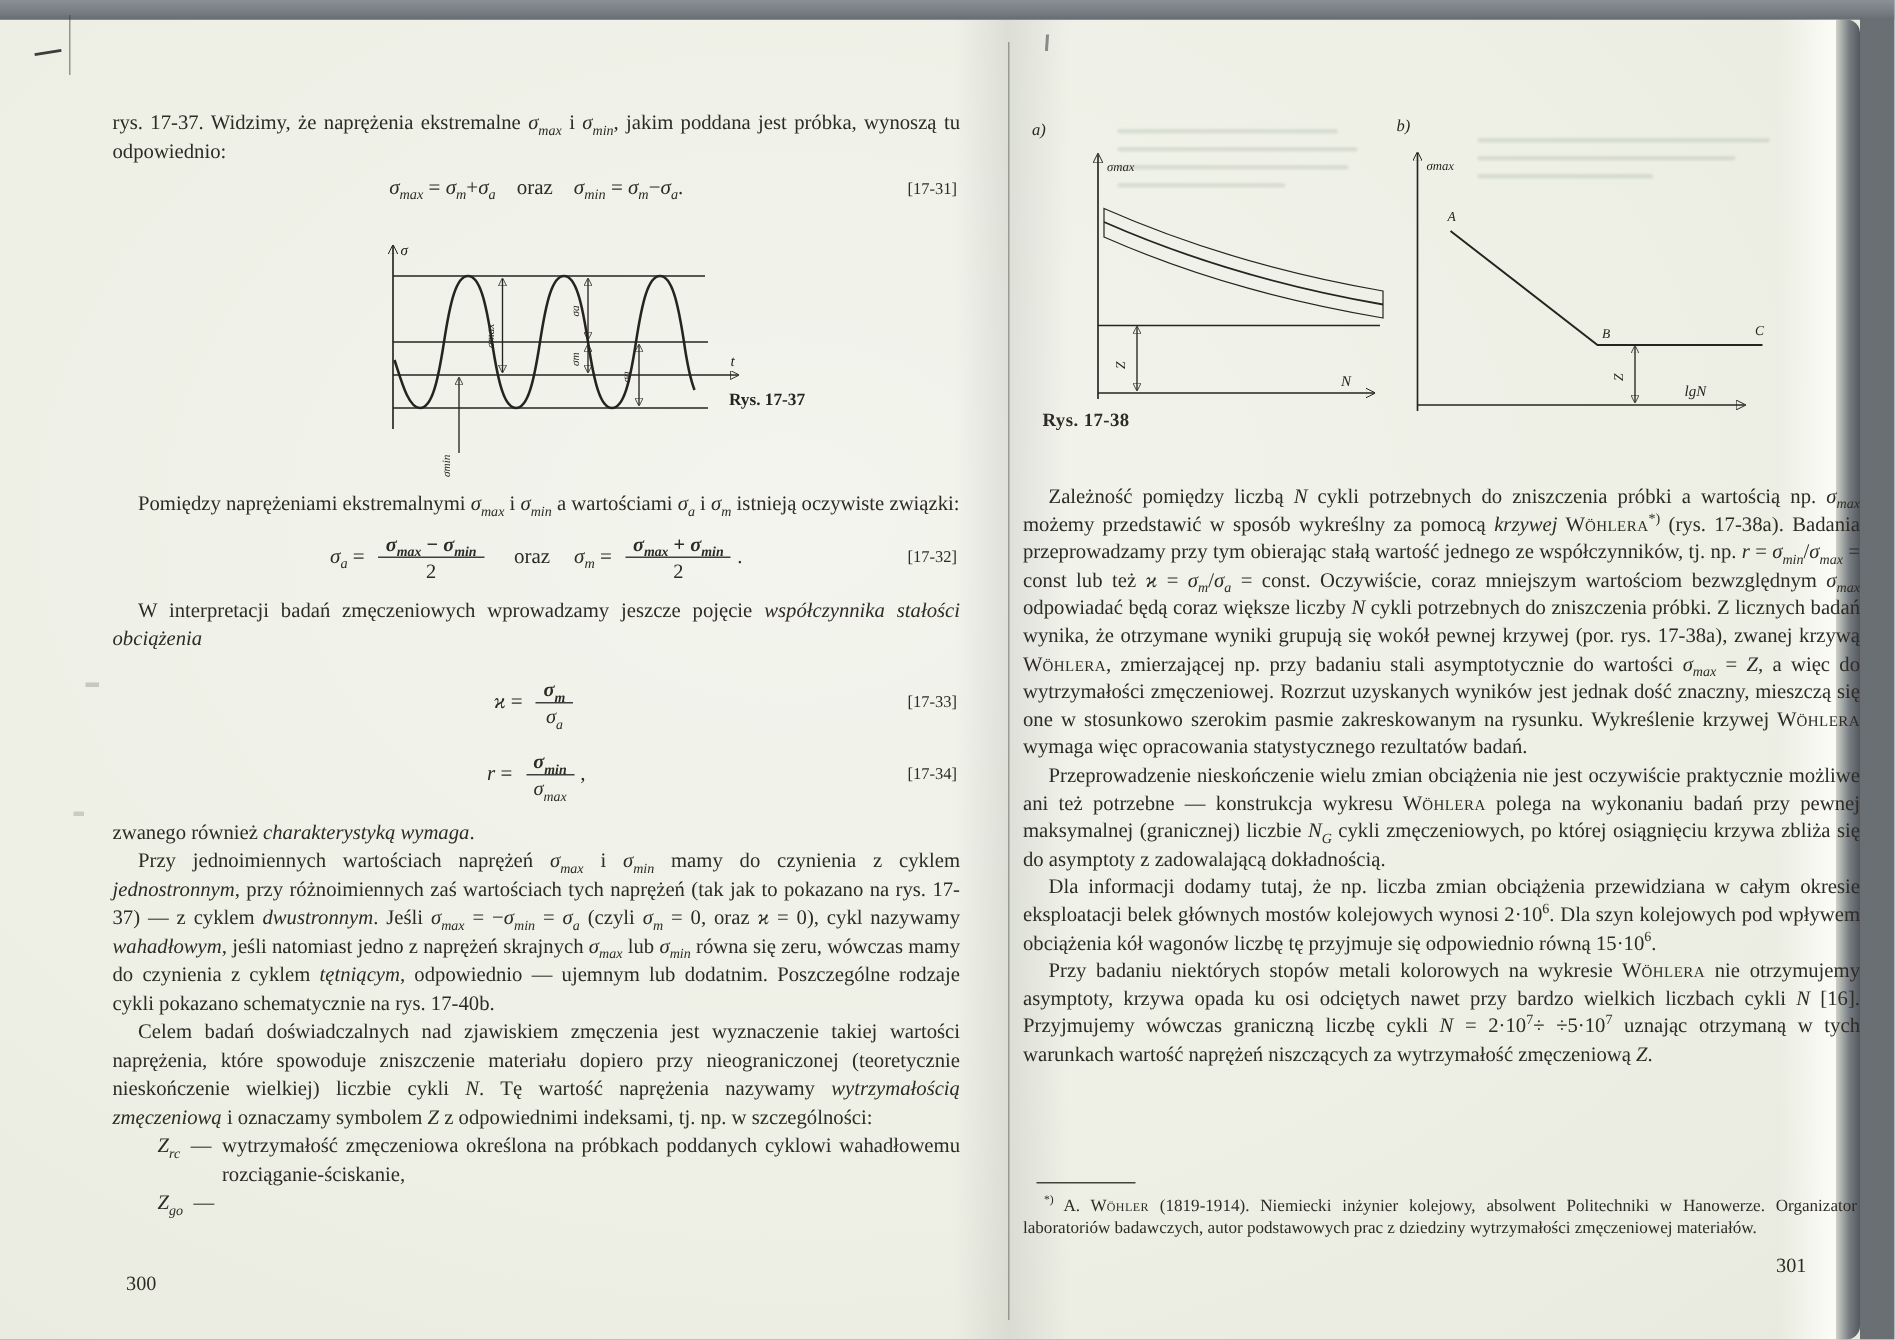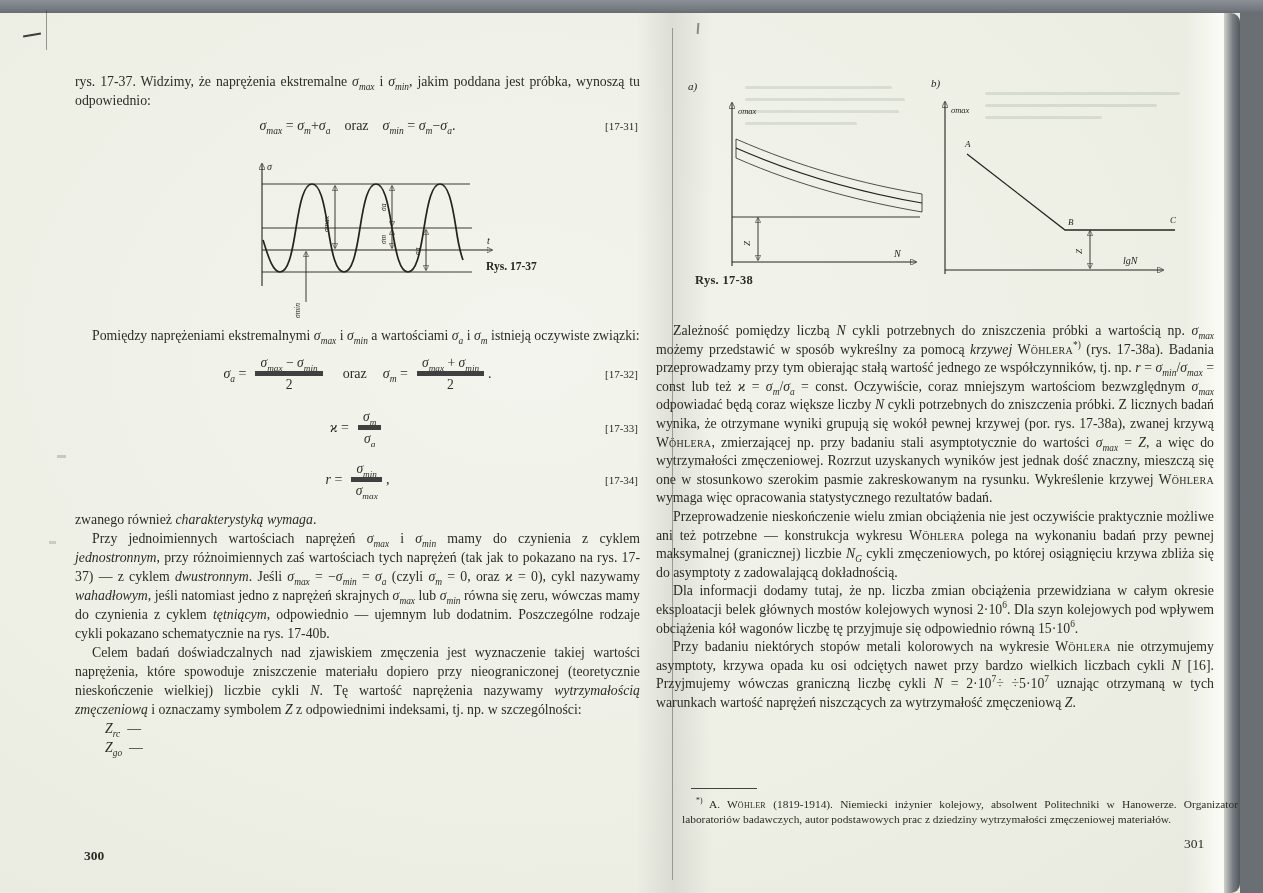--- a/index.html
+++ b/index.html
@@ -31,21 +31,21 @@
   i{font-style:italic;}
   sub{font-size:68%;line-height:0;}
   sup{font-size:68%;line-height:0;}
   .sc{font-variant:small-caps;letter-spacing:.3px;}
 
   .eqrow{position:relative;display:flex;justify-content:center;align-items:center;font-size:14px;}
   .eqtag{position:absolute;right:2px;top:50%;transform:translateY(-50%);font-size:11px;margin-left:29px;}
   .eqmid{margin:0 16px;}
   .eqlhs{margin-right:5px;}
   .frac{display:inline-flex;flex-direction:column;align-items:center;margin:0 4px;line-height:15px;font-size:13.6px;}
-  .fnum{padding:0 5px 1px;border-bottom:5px solid #404040;}
+  .fnum{padding:0 5px 1px;border-bottom:1px solid #404040;font-weight:bold;}
   .fden{padding-top:1px;}
   .m-eq2{margin:10px 0 9px;}
   .m-eq3{margin:17px 0 15px;}
   .m-eq4{margin:14px 0 12px;}
 
   .zitem{display:flex;padding-left:30px;}
   .zterm{white-space:nowrap;}
   .zdash{padding:0 7px;}
   .zdef{flex:1;text-align:justify;}
 
@@ -152,20 +152,21 @@
         <span class="eqmid">oraz</span>
         <span class="eqlhs"><i>σ<sub>m</sub></i> =</span>
         <span class="frac">
             <span class="fnum"><i>σ<sub>max</sub></i> + <i>σ<sub>min</sub></i></span>
             <span class="fden">2</span>
           </span>
         <span>.</span>
         <span class="eqtag">[17-32]</span>
       </div>
 
+      <div class="p">W interpretacji badań zmęczeniowych wprowadzamy jeszcze pojęcie <i>współczynnika stałości obciążenia</i></div>
 
       <div class="eqrow m-eq3">
         <span class="eqlhs"><i>ϰ</i> =</span>
         <span class="frac">
             <span class="fnum"><i>σ<sub>m</sub></i></span>
             <span class="fden"><i>σ<sub>a</sub></i></span>
           </span>
         <span></span>
         <span class="eqtag">[17-33]</span>
       </div>
@@ -181,28 +182,29 @@
         <span class="eqtag">[17-34]</span>
       </div>
 
       <div class="p0">zwanego również <i>charakterystyką wymaga</i>.</div>
       <div class="p">Przy jednoimiennych wartościach naprężeń <i>σ<sub>max</sub></i> i <i>σ<sub>min</sub></i> mamy do czynienia z cyklem <i>jednostronnym</i>, przy różnoimiennych zaś wartościach tych naprężeń (tak jak to pokazano na rys. 17-37) — z cyklem <i>dwustronnym</i>. Jeśli <i>σ<sub>max</sub></i> = −<i>σ<sub>min</sub></i> = <i>σ<sub>a</sub></i> (czyli <i>σ<sub>m</sub></i> = 0, oraz <i>ϰ</i> = 0), cykl nazywamy <i>wahadłowym</i>, jeśli natomiast jedno z naprężeń skrajnych <i>σ<sub>max</sub></i> lub <i>σ<sub>min</sub></i> równa się zeru, wówczas mamy do czynienia z cyklem <i>tętniącym</i>, odpowiednio — ujemnym lub dodatnim. Poszczególne rodzaje cykli pokazano schematycznie na rys. 17-40b.</div>
       <div class="p">Celem badań doświadczalnych nad zjawiskiem zmęczenia jest wyznaczenie takiej wartości naprężenia, które spowoduje zniszczenie materiału dopiero przy nieograniczonej (teoretycznie nieskończenie wielkiej) liczbie cykli <i>N</i>. Tę wartość naprężenia nazywamy <i>wytrzymałością zmęczeniową</i> i oznaczamy symbolem <i>Z</i> z odpowiednimi indeksami, tj. np. w szczególności:</div>
 
       <div class="zitem">
         <span class="zterm"><i>Z<sub>rc</sub></i></span>
         <span class="zdash">—</span>
+        <span class="zdef">wytrzymałość zmęczeniowa określona na próbkach poddanych cyklowi wahadłowemu rozciąganie-ściskanie,</span>
       </div>
       <div class="zitem">
         <span class="zterm"><i>Z<sub>go</sub></i></span>
         <span class="zdash">—</span>
       </div>
     </div>
 
-    <div class="blk pagenum" style="left:84px;top:848px;font-weight:bold;">300</div>
+    <div class="blk pagenum" style="left:84px;top:848px;">300</div>
   </div>
 
   <div>
 
     <svg class="blk" style="left:684px;top:76px;" width="245" height="205" viewBox="0 0 245 205">
       <defs>
         <marker id="ar2" viewBox="0 0 10 10" refX="8.5" refY="5" markerWidth="6" markerHeight="6" orient="auto-start-reverse">
           <path d="M0 0 L10 5 L0 10 z" fill="#26241e" stroke="none"></path>
         </marker>
         <pattern id="hatch" width="5" height="5" patternUnits="userSpaceOnUse" patternTransform="rotate(45)">
@@ -239,21 +241,21 @@
       <polyline stroke-width="1.3" points="42,80 140,156 250,156"></polyline>
       <text class="lbl" x="40" y="73" font-size="9">A</text>
       <text class="lbl" x="143" y="151" font-size="9">B</text>
       <text class="lbl" x="245" y="149" font-size="9">C</text>
       <line x1="165" y1="157" x2="165" y2="194" stroke-width="0.9" marker-start="url(#ar3)" marker-end="url(#ar3)"></line>
       <text class="lbl" font-size="9" transform="rotate(-90 157 180)" x="157" y="180">Z</text>
     </svg>
 
     <div class="blk caption" style="left:695px;top:273px;">Rys. 17-38</div>
 
-    <div class="blk rtx" style="left:656px;top:322px;width:558px;">
+    <div class="blk rtx" style="left:682px;top:322px;width:558px;">
       <div class="p">Zależność pomiędzy liczbą <i>N</i> cykli potrzebnych do zniszczenia próbki a wartością np. <i>σ<sub>max</sub></i> możemy przedstawić w sposób wykreślny za pomocą <i>krzywej</i> W<span class="sc">öhlera</span><sup>*)</sup> (rys. 17-38a). Badania przeprowadzamy przy tym obierając stałą wartość jednego ze współczynników, tj. np. <i>r</i> = <i>σ<sub>min</sub></i>/<i>σ<sub>max</sub></i> = const lub też <i>ϰ</i> = <i>σ<sub>m</sub></i>/<i>σ<sub>a</sub></i> = const. Oczywiście, coraz mniejszym wartościom bezwzględnym <i>σ<sub>max</sub></i> odpowiadać będą coraz większe liczby <i>N</i> cykli potrzebnych do zniszczenia próbki. Z licznych badań wynika, że otrzymane wyniki grupują się wokół pewnej krzywej (por. rys. 17-38a), zwanej krzywą W<span class="sc">öhlera</span>, zmierzającej np. przy badaniu stali asymptotycznie do wartości <i>σ<sub>max</sub></i> = <i>Z</i>, a więc do wytrzymałości zmęczeniowej. Rozrzut uzyskanych wyników jest jednak dość znaczny, mieszczą się one w stosunkowo szerokim pasmie zakreskowanym na rysunku. Wykreślenie krzywej W<span class="sc">öhlera</span> wymaga więc opracowania statystycznego rezultatów badań.</div>
       <div class="p">Przeprowadzenie nieskończenie wielu zmian obciążenia nie jest oczywiście praktycznie możliwe ani też potrzebne — konstrukcja wykresu W<span class="sc">öhlera</span> polega na wykonaniu badań przy pewnej maksymalnej (granicznej) liczbie <i>N<sub>G</sub></i> cykli zmęczeniowych, po której osiągnięciu krzywa zbliża się do asymptoty z zadowalającą dokładnością.</div>
       <div class="p">Dla informacji dodamy tutaj, że np. liczba zmian obciążenia przewidziana w całym okresie eksploatacji belek głównych mostów kolejowych wynosi 2·10<sup>6</sup>. Dla szyn kolejowych pod wpływem obciążenia kół wagonów liczbę tę przyjmuje się odpowiednio równą 15·10<sup>6</sup>.</div>
       <div class="p">Przy badaniu niektórych stopów metali kolorowych na wykresie W<span class="sc">öhlera</span> nie otrzymujemy asymptoty, krzywa opada ku osi odciętych nawet przy bardzo wielkich liczbach cykli <i>N</i> [16]. Przyjmujemy wówczas graniczną liczbę cykli <i>N</i> = 2·10<sup>7</sup>÷ ÷5·10<sup>7</sup> uznając otrzymaną w tych warunkach wartość naprężeń niszczących za wytrzymałość zmęczeniową <i>Z</i>.</div>
     </div>
 
     <div class="fnrule" style="left:691px;top:788px;"></div>
     <div class="blk fnote" style="left:682px;top:797px;width:556px;"><sup>*)</sup> A. W<span class="sc">öhler</span> (1819-1914). Niemiecki inżynier kolejowy, absolwent Politechniki w Hanowerze. Organizator laboratoriów badawczych, autor podstawowych prac z dziedziny wytrzymałości zmęczeniowej materiałów.</div>
 
     <div class="blk pagenum" style="left:1184px;top:836px;">301</div>

